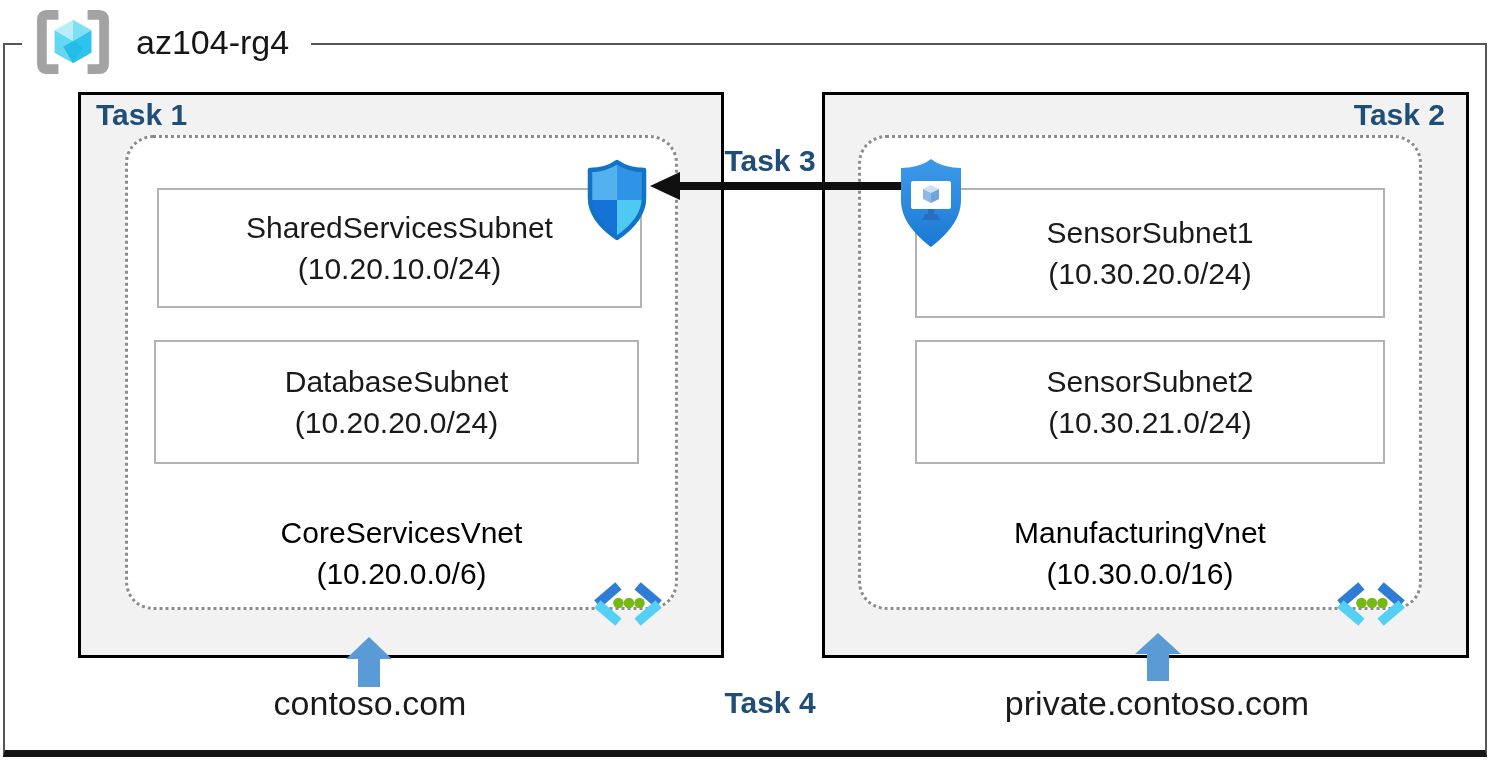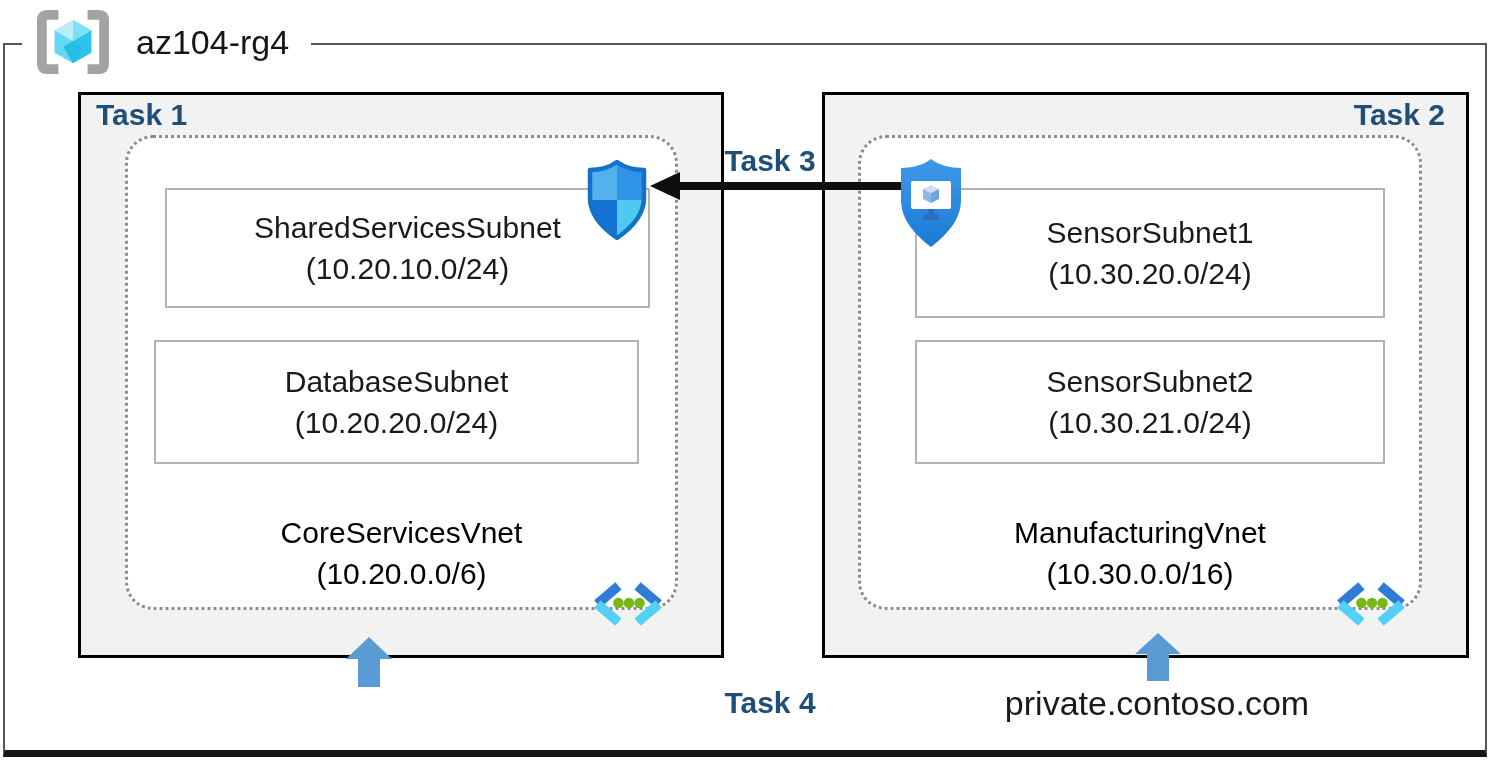--- a/index.html
+++ b/index.html
@@ -43,21 +43,21 @@
   }
   .vnet-dotted.left  { left:125px; width:553px; }
   .vnet-dotted.right { left:858px; width:564px; }
 
   
   .subnet-box {
     position:absolute; background:#ffffff; border:2px solid #b3b3b3; box-sizing:border-box;
     display:flex; flex-direction:column; align-items:center; justify-content:center;
     font-size:30px; color:#1a1a1a; line-height:1.38; text-align:center; z-index:3;
   }
-  .subnet-box.l1 { left:165px; top:188px; width:485px; height:120px; }
+  .subnet-box.l1 { left:157px; top:188px; width:485px; height:120px; }
   .subnet-box.l2 { left:154px; top:340px; width:485px; height:124px; }
   .subnet-box.r1 { left:915px; top:188px; width:470px; height:130px; }
   .subnet-box.r2 { left:915px; top:340px; width:470px; height:124px; }
 
   .vnet-label {
     position:absolute; top:512px; text-align:center; font-size:30px; line-height:1.38;
     color:#000000; z-index:3;
   }
   .vnet-label.left  { left:125px; width:553px; }
   .vnet-label.right { left:858px; width:564px; }
@@ -209,15 +209,16 @@
     <svg width="46" height="50" viewBox="0 0 46 50">
       <polygon points="23,0 46,22 34,22 34,50 12,50 12,22 0,22" fill="#5b9bd5"></polygon>
     </svg>
   </div>
   <div class="icon-abs up-arrow-right">
     <svg width="46" height="48" viewBox="0 0 46 48">
       <polygon points="23,0 46,21 34,21 34,48 12,48 12,21 0,21" fill="#5b9bd5"></polygon>
     </svg>
   </div>
 
+  <div class="domain-label left">contoso.com</div>
   <div class="domain-label right">private.contoso.com</div>
 
 </div>
 
 </body></html>

